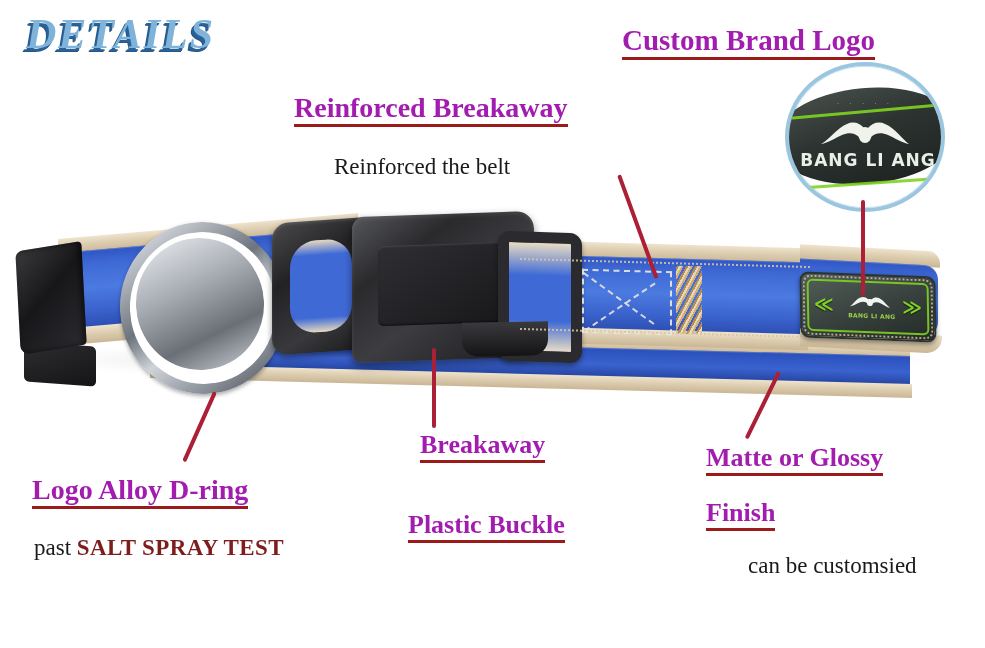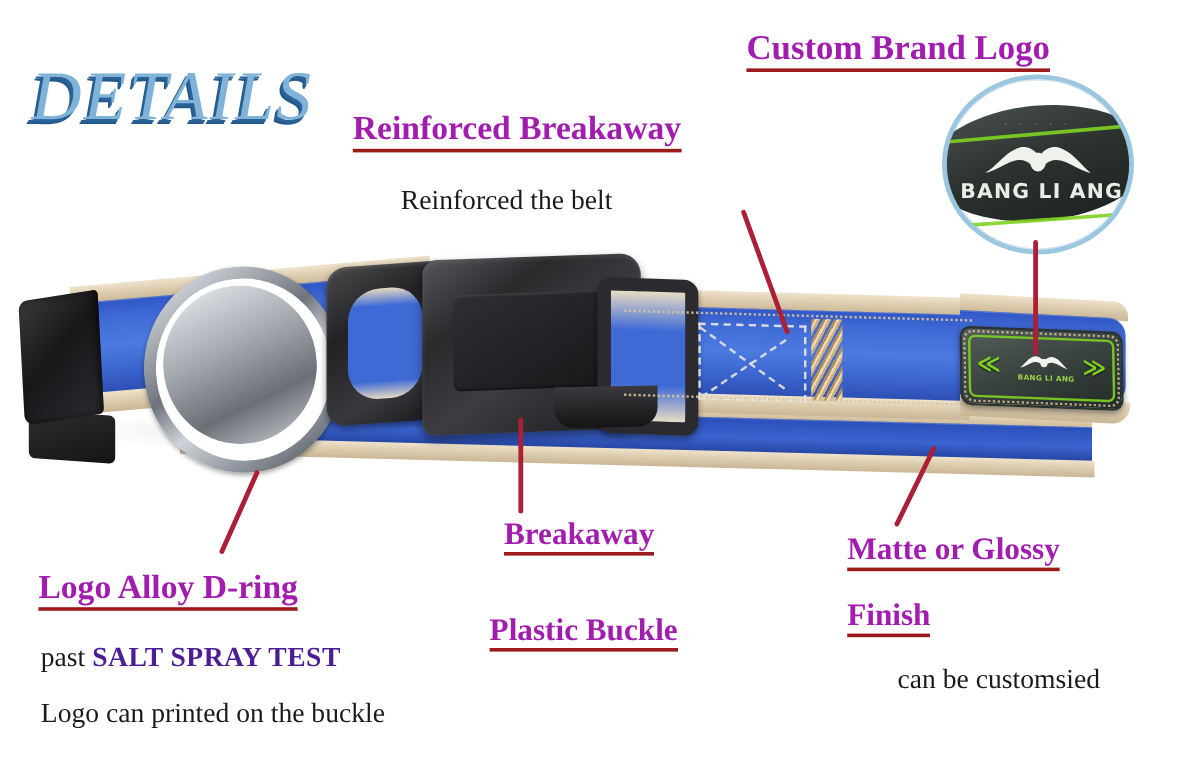--- a/index.html
+++ b/index.html
@@ -4,46 +4,45 @@
 <title>Product Details</title>
 <style>
   html,body{margin:0;padding:0;background:#ffffff;}
   body{width:985px;height:648px;overflow:hidden;font-family:"Liberation Serif",serif;}
   #stage{position:relative;width:985px;height:648px;background:#fff;overflow:hidden;}
 
   
   .title-details{
     position:absolute;left:26px;top:10px;
     font-family:"Liberation Serif",serif;
-    font-size:58px;font-weight:normal;font-style:italic;
+    font-size:42px;font-weight:bold;font-style:italic;
     letter-spacing:2px;
     color:#7FB3D9;
     text-shadow:-2px 3px 0 #2A6196, -3px 4px 0 #24588a;
     white-space:nowrap;
-    margin-top:36px;
   }
   .red-label{
     position:absolute;
     font-family:"Liberation Serif",serif;
     font-weight:bold;color:#a21caf;
     white-space:nowrap;
     line-height:1.12;
   }
   .red-label .ul{
     display:inline-block;
     border-bottom:3px solid #9B1B1B;
     padding-bottom:1px;
   }
   .black-sub{
     position:absolute;
     font-family:"Liberation Serif",serif;
     color:#1a1a1a;font-size:23px;font-weight:normal;
     white-space:nowrap;
   }
-  .blue-em{color:#4c1d95;font-weight:bold;letter-spacing:.4px;text-align:right;}
+  .blue-em{color:#7f1d1d;font-weight:bold;letter-spacing:.4px;text-align:right;}
 
   
   .pointer{position:absolute;background:#AB1F37;transform-origin:0 0;border-radius:2px;}
 
   
   #collar{position:absolute;left:0;top:196px;width:985px;height:220px;}
 
   .belt-shadow{
     position:absolute;left:40px;top:150px;width:900px;height:34px;
     background:radial-gradient(ellipse at 50% 40%,rgba(0,0,0,.20),rgba(0,0,0,0) 70%);
@@ -317,21 +316,20 @@
     <span class="ul">Reinforced Breakaway</span>
   </div>
   <div class="black-sub" style="left:334px;top:154px;">Reinforced the belt</div>
 
   <div class="red-label" style="left:32px;top:474px;font-size:28px;">
     <span class="ul">Logo Alloy D-ring</span>
   </div>
   <div class="black-sub" style="left:34px;top:535px;">
     <span>past </span><span class="blue-em">SALT SPRAY TEST</span>
   </div>
-  <div class="black-sub" style="left:34px;top:582px;">Logo can printed on the buckle</div>
 
   <div class="red-label" style="left:408px;top:430px;font-size:26px;margin-left:12px;">
     <span class="ul">Breakaway </span>
   </div>
   <div class="red-label" style="left:408px;top:486px;font-size:26px;margin-top:24px;">
     <span class="ul">Plastic Buckle</span>
   </div>
 
   <div class="red-label" style="left:706px;top:443px;font-size:26px;text-align:right;">
     <span class="ul">Matte or Glossy</span>

